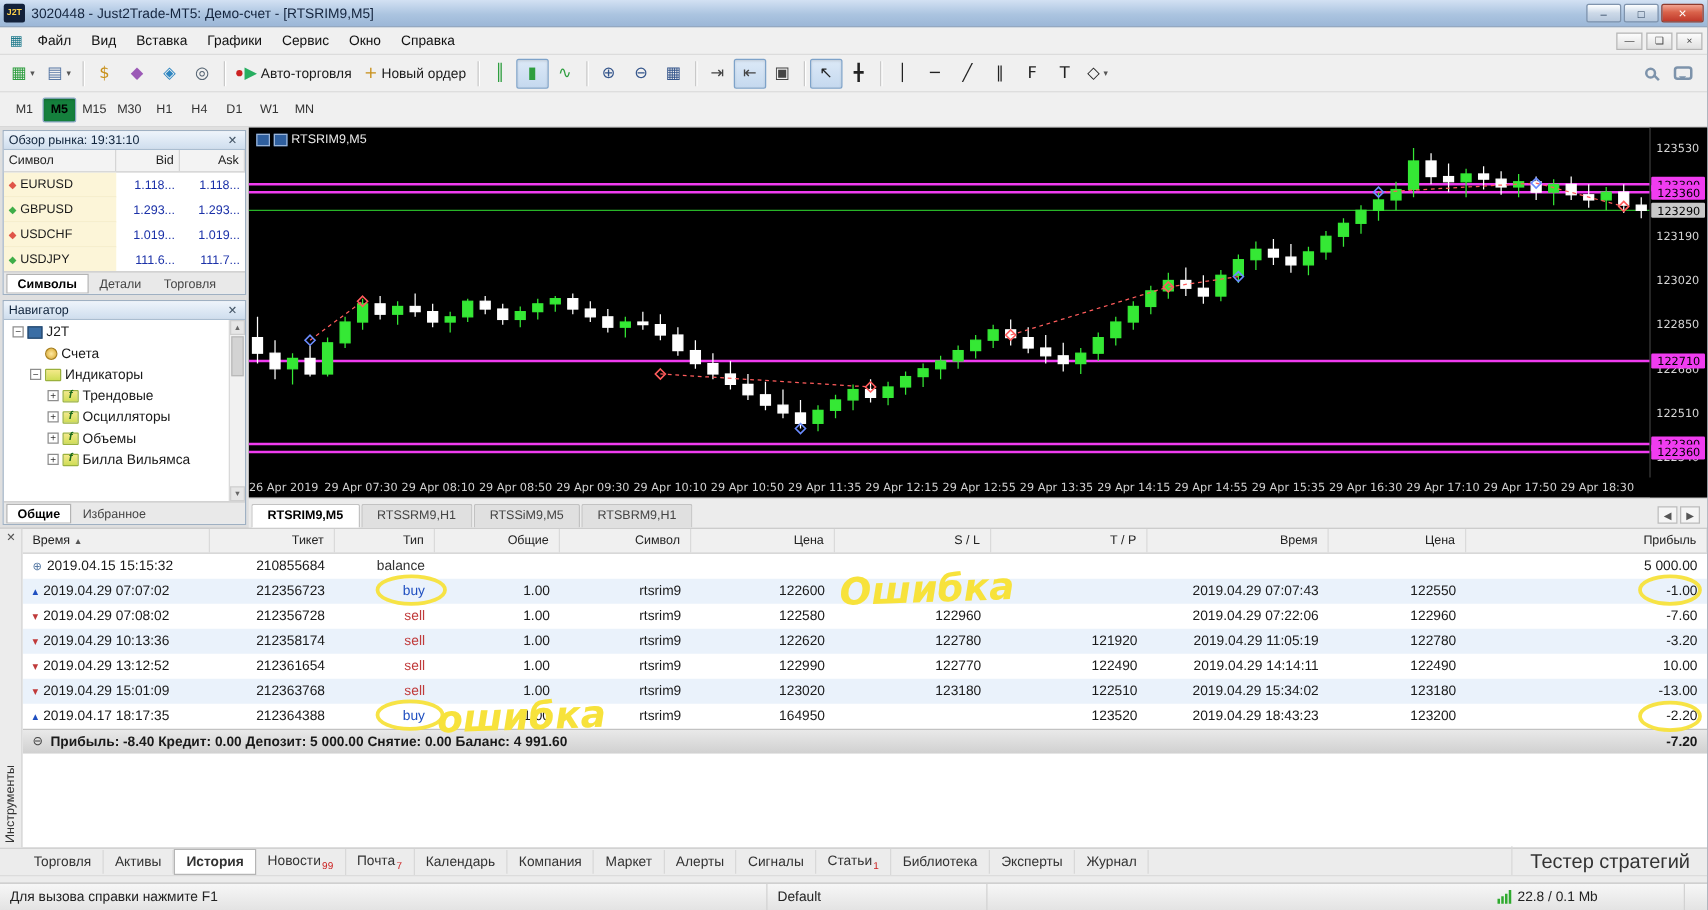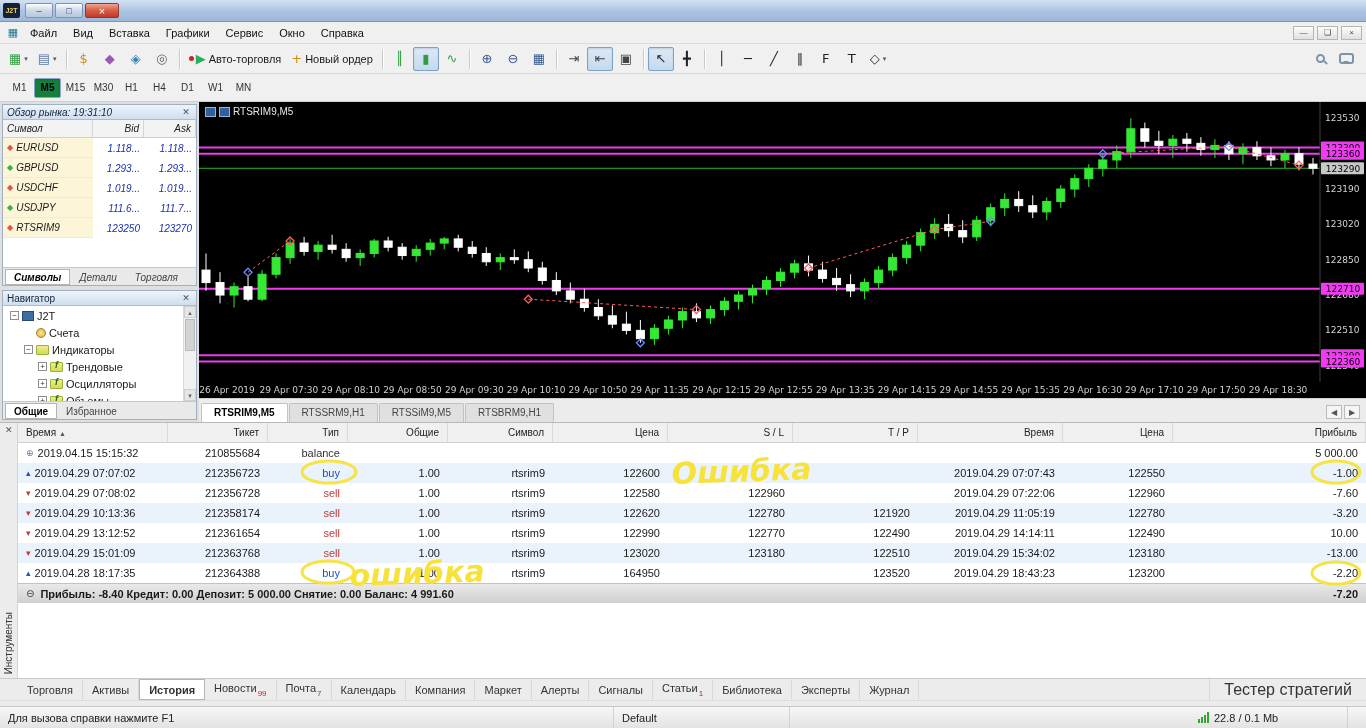--- a/index.html
+++ b/index.html
@@ -46,21 +46,21 @@
 
   
   .tfbar { height:28px; flex:none; display:flex; align-items:center; background:#f0f0f0; border-bottom:1px solid #cfcfcf; padding:0 6px; gap:1px; }
   .tf { min-width:27px; height:20px; display:flex; align-items:center; justify-content:center; font-size:10px; color:#333; border:1px solid transparent; border-radius:2px; }
   .tf.pressed { background:#15803d; border-color:#8aa6c4; box-shadow:inset 0 1px 2px rgba(0,0,0,.18); font-weight:700; color:#000; }
 
   
   .main { height:320px; flex:none; display:flex; background:#dfdfdf; }
   .left-col { width:199px; flex:none; padding:2px; display:flex; flex-direction:column; gap:4px; background:#dfdfdf; }
   .panel { background:#fff; border:1px solid #9fb0c2; display:flex; flex-direction:column; overflow:hidden; }
-  .mw-panel { height:182px; flex:none;font-style:italic; }
+  .mw-panel { height:132px; flex:none; }
   .nav-panel { flex:1; }
   .panel-header { height:15px; flex:none; display:flex; align-items:center; padding:0 4px;
     background:linear-gradient(#eef4fb,#cfdeee); border-bottom:1px solid #aabdd0; font-size:10px; color:#10243c; }
   .panel-close { margin-left:auto; font-size:9px; color:#456; width:12px; text-align:center; }
   .mw-cols { height:18px; flex:none; display:flex; background:#f3f3f3; border-bottom:1px solid #d0d0d0; }
   .mwc { padding:3px 4px 0; border-right:1px solid #d5d5d5; font-size:10px; color:#222; }
   .mwc.s { width:90px; } .mwc.b { width:51px; text-align:right; } .mwc.a { flex:1; text-align:right; }
   .mw-rows { flex:1; overflow:hidden; }
   .mwrow { height:20px; display:flex; align-items:center; }
   .mwsym { width:90px; height:100%; display:flex; gap:3px; align-items:center; background:#fcf5d8; padding:0 4px; font-size:10px; border-bottom:1px solid #f3ecc9; }
@@ -140,20 +140,21 @@
   .annot { position:absolute; left:0; top:0; pointer-events:none; z-index:40; }
   svg text { font-family:"DejaVu Sans",sans-serif; }
 </style>
 </head>
 <body>
 
 <div class="app">
 
   <div class="titlebar">
     <span class="app-icon">J2T</span>
+    <span class="title-text">3020448 - Just2Trade-MT5: Демо-счет - [RTSRIM9,M5]</span>
     <span class="win-buttons">
       <span class="wb">–</span>
       <span class="wb">□</span>
       <span class="wb close">×</span>
     </span>
   </div>
 
   <div class="menubar">
     <span class="mdi-icon">▦</span>
     <span id="menu-items"><span class="menu-item">Файл</span><span class="menu-item">Вид</span><span class="menu-item">Вставка</span><span class="menu-item">Графики</span><span class="menu-item">Сервис</span><span class="menu-item">Окно</span><span class="menu-item">Справка</span></span>
@@ -760,21 +761,21 @@
             <span class="dcell ar">123020</span>
             <span class="dcell ar">123180</span>
             <span class="dcell ar">122510</span>
             <span class="dcell ar">2019.04.29 15:34:02</span>
             <span class="dcell ar">123180</span>
             <span class="dcell ar">-13.00</span>
           </span>
           <span class="hrow hgrid">
             <span class="dcell">
               <span class="rowic" style="color: rgb(31, 79, 192);">▴</span>
-              <span>2019.04.28 18:17:35</span>
+              <span>2019.04.17 18:17:35</span>
             </span>
             <span class="dcell ar">212364388</span>
             <span class="dcell ar" style="color: rgb(31, 79, 192);">buy</span>
             <span class="dcell ar">1.00</span>
             <span class="dcell ar">rtsrim9</span>
             <span class="dcell ar">164950</span>
             <span class="dcell ar"></span>
             <span class="dcell ar">123520</span>
             <span class="dcell ar">2019.04.29 18:43:23</span>
             <span class="dcell ar">123200</span>

